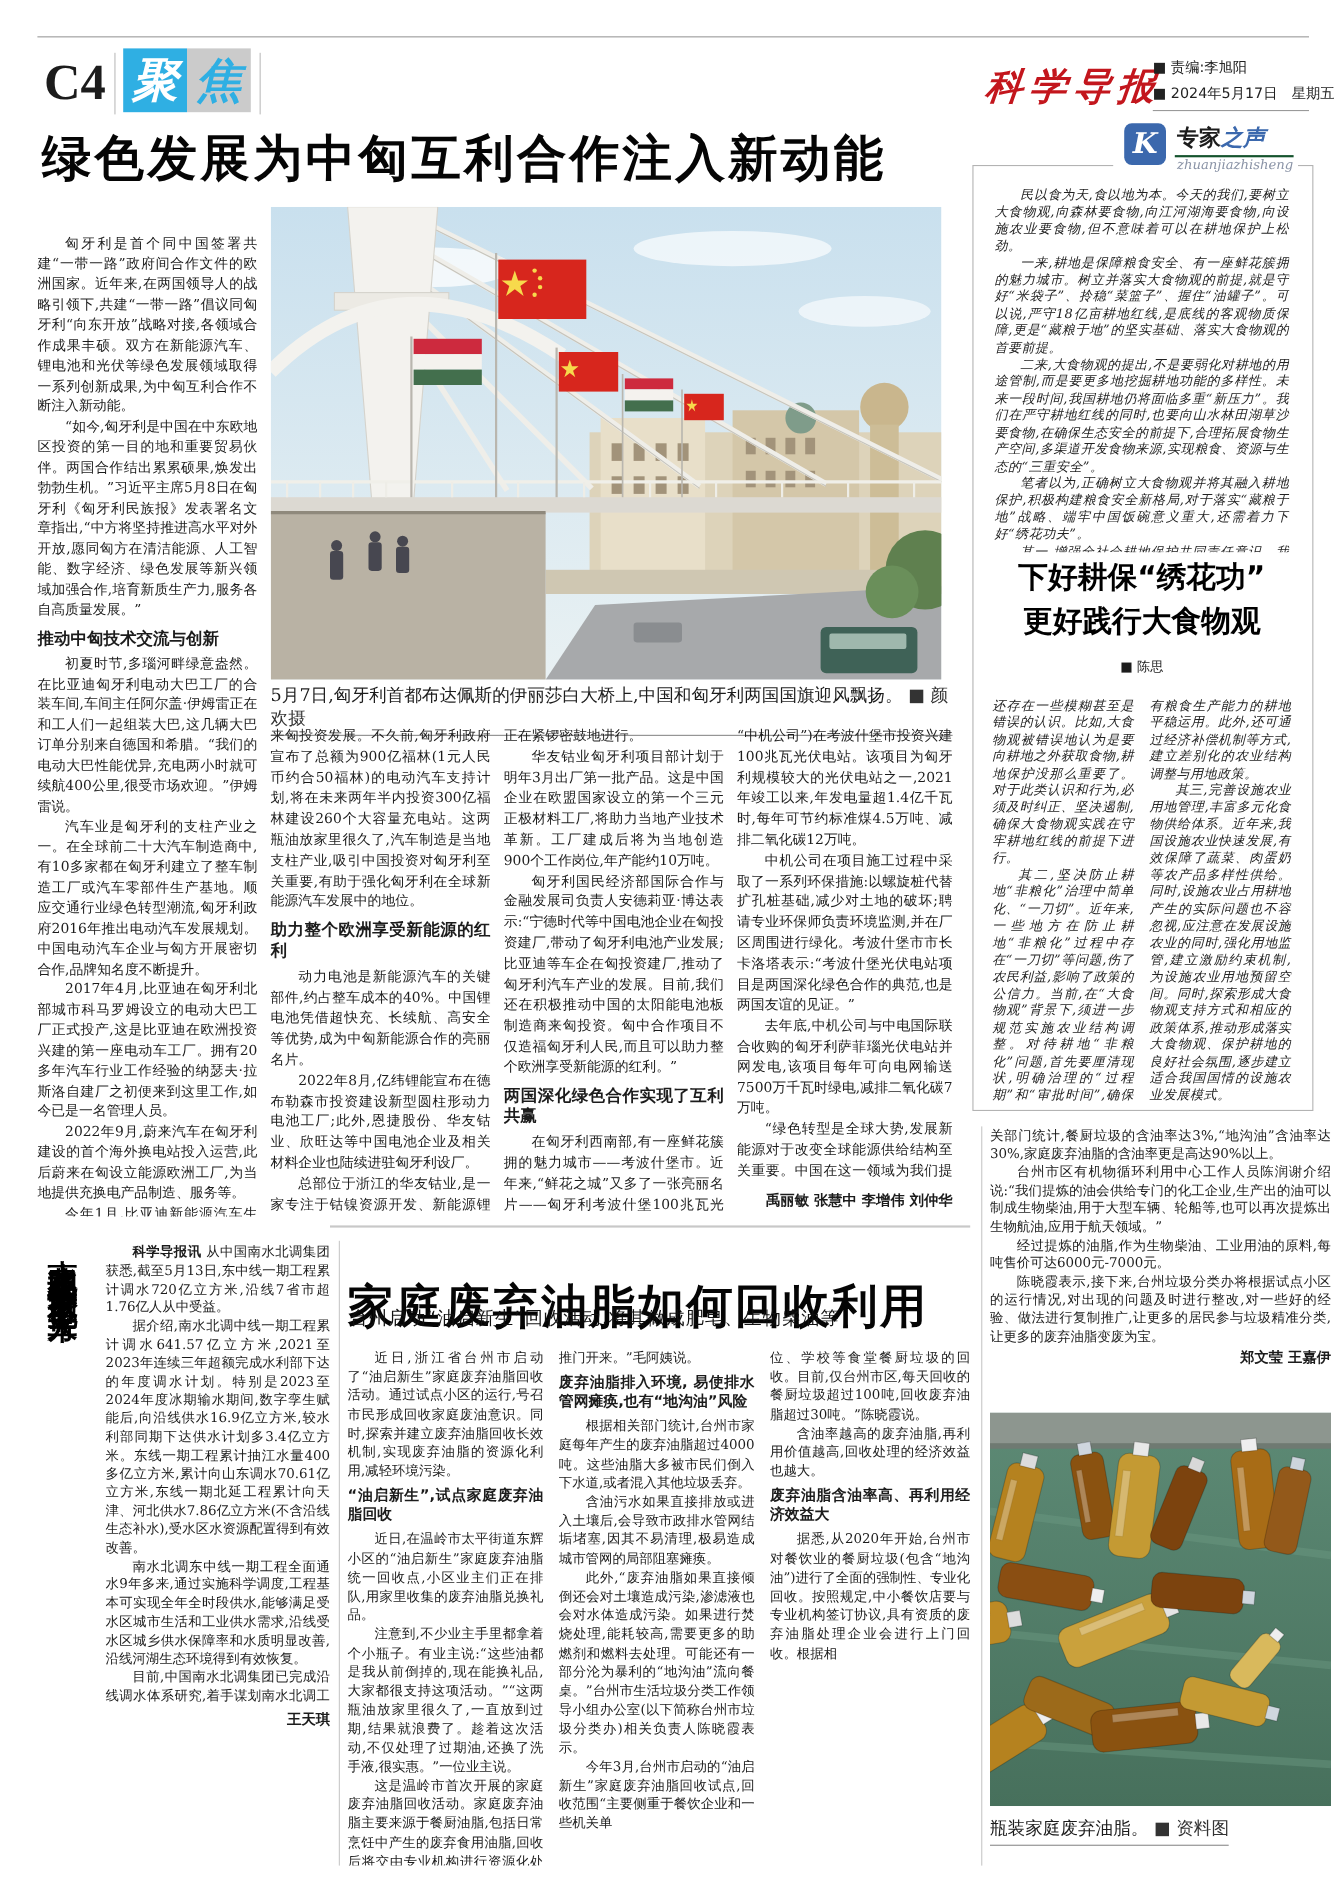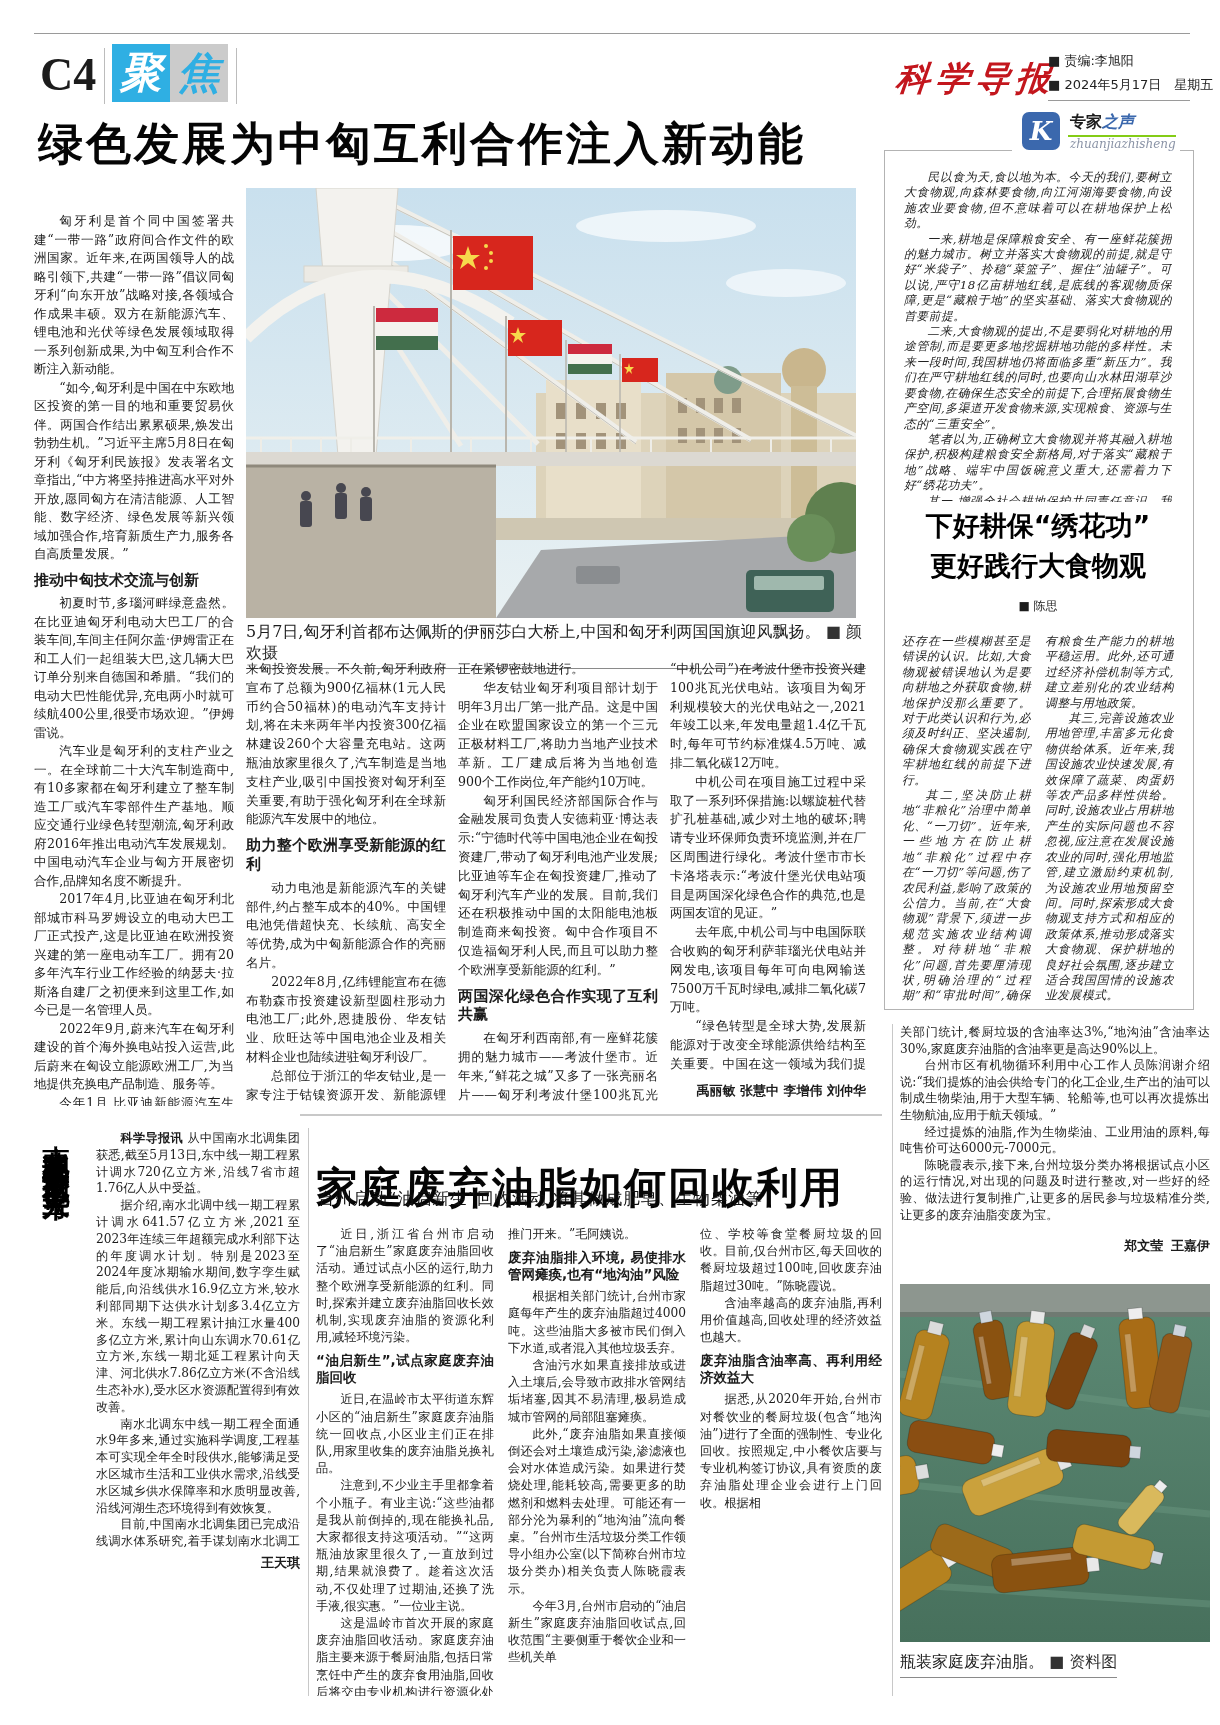--- a/index.html
+++ b/index.html
@@ -30,21 +30,21 @@
   
   .caption-row{position:absolute;font-size:16px;text-align:left;}
   .caption-row .cap-inner{display:inline-block;border-bottom:1px solid #8a8a8a;padding-bottom:4px;}
   .credit{color:#333;}
   
   .expert-box{position:absolute;left:884px;top:150px;width:308px;height:858px;border:1px solid #b3b3b3;}
   .expert-tag{position:absolute;left:1012px;top:110px;background:#fff;padding:2px 4px 2px 10px;display:flex;gap:8px;}
   .ktile{width:38px;height:38px;border-radius:7px;background:#3b68ad;color:#fff;display:flex;align-items:center;
          justify-content:center;font-family:"DejaVu Serif",serif;font-style:italic;font-weight:bold;font-size:26px;}
   .tag-text{display:flex;flex-direction:column;}
-  .tag-title{font-size:16px;font-weight:bold;border-bottom:2px solid #84cc16;padding:0 6px 2px 2px;white-space:nowrap;}
+  .tag-title{font-size:20px;font-weight:bold;border-bottom:2px solid #14532d;padding:0 6px 2px 2px;white-space:nowrap;}
   .tag-title .t2{color:#3b68ad;font-style:italic;}
   .tag-pinyin{font-size:12px;font-style:italic;color:#8a93a6;padding-left:2px;}
   .kai{font-style:italic;font-size:11.8px;line-height:15.4px;letter-spacing:.5px;text-align:justify;color:#222;}
   .kai p{margin:0;text-indent:2em;}
   .kai p.cont{text-indent:0;}
   .expert-intro{position:absolute;left:904px;top:170px;width:268px;height:332px;overflow:hidden;}
   .expert-headline{position:absolute;left:892px;top:506px;width:292px;text-align:center;font-size:27px;line-height:40px;
         font-weight:bold;font-family:"DejaVu Sans","Liberation Sans",sans-serif;color:#000;}
   .expert-byline{position:absolute;left:892px;top:598px;width:292px;text-align:center;font-size:12px;}
   .expert-cols{position:absolute;left:902px;top:634px;width:272px;height:372px;overflow:hidden;
@@ -298,21 +298,21 @@
     <p>南水北调东中线一期工程全面通水9年多来,通过实施科学调度,工程基本可实现全年全时段供水,能够满足受水区城市生活和工业供水需求,沿线受水区城乡供水保障率和水质明显改善,沿线河湖生态环境得到有效恢复。</p>
     <p>目前,中国南水北调集团已完成沿线调水体系研究,着手谋划南水北调工程运行与管理基地建设,基本完成东线一期北延工程规划研编,多轮次组织开展东线二期工程可研勘察设计等工作。</p>
 
   </div>
   <div class="byline water-byline">王天琪</div>
 
   <div class="oil-headline">家庭废弃油脂如何回收利用</div>
   <div class="oil-subhead">台州启动“油启新生”回收活动,将其做成肥皂、生物柴油等</div>
 
   <div class="ocol" style="left:316px;width:178px;">
-    <p>近日,浙江省台州市启动了“油启新生”家庭废弃油脂回收活动。通过试点小区的运行,助力整个欧洲享受新能源的红利。同时,探索并建立废弃油脂回收长效机制,实现废弃油脂的资源化利用,减轻环境污染。</p>
+    <p>近日,浙江省台州市启动了“油启新生”家庭废弃油脂回收活动。通过试点小区的运行,号召市民形成回收家庭废油意识。同时,探索并建立废弃油脂回收长效机制,实现废弃油脂的资源化利用,减轻环境污染。</p>
     <p class="osub">“油启新生”,试点家庭废弃油脂回收</p>
     <p>近日,在温岭市太平街道东辉小区的“油启新生”家庭废弃油脂统一回收点,小区业主们正在排队,用家里收集的废弃油脂兑换礼品。</p>
     <p>注意到,不少业主手里都拿着个小瓶子。有业主说:“这些油都是我从前倒掉的,现在能换礼品,大家都很支持这项活动。”“这两瓶油放家里很久了,一直放到过期,结果就浪费了。趁着这次活动,不仅处理了过期油,还换了洗手液,很实惠。”一位业主说。</p>
     <p>这是温岭市首次开展的家庭废弃油脂回收活动。家庭废弃油脂主要来源于餐厨油脂,包括日常烹饪中产生的废弃食用油脂,回收后将交由专业机构进行资源化处理。“希望今后这样的活动能常态化开展,活动的大门也会向更多居民</p>
   </div>
   <div class="ocol" style="left:508px;width:178px;">
     <p class="cont">推门开来。”毛阿姨说。</p>
     <p class="osub">废弃油脂排入环境, 易使排水管网瘫痪,也有“地沟油”风险</p>
     <p>根据相关部门统计,台州市家庭每年产生的废弃油脂超过4000吨。这些油脂大多被市民们倒入下水道,或者混入其他垃圾丢弃。</p>
     <p>含油污水如果直接排放或进入土壤后,会导致市政排水管网结垢堵塞,因其不易清理,极易造成城市管网的局部阻塞瘫痪。</p>
@@ -324,21 +324,21 @@
     <p>含油率越高的废弃油脂,再利用价值越高,回收处理的经济效益也越大。</p>
     <p class="osub">废弃油脂含油率高、再利用经济效益大</p>
     <p>据悉,从2020年开始,台州市对餐饮业的餐厨垃圾(包含“地沟油”)进行了全面的强制性、专业化回收。按照规定,中小餐饮店要与专业机构签订协议,具有资质的废弃油脂处理企业会进行上门回收。根据相</p>
   </div>
 
   <div class="rcol">
     <p class="cont">关部门统计,餐厨垃圾的含油率达3%,“地沟油”含油率达30%,家庭废弃油脂的含油率更是高达90%以上。</p>
     <p>台州市区有机物循环利用中心工作人员陈润谢介绍说:“我们提炼的油会供给专门的化工企业,生产出的油可以制成生物柴油,用于大型车辆、轮船等,也可以再次提炼出生物航油,应用于航天领域。”</p>
     <p>经过提炼的油脂,作为生物柴油、工业用油的原料,每吨售价可达6000元-7000元。</p>
     <p>陈晓霞表示,接下来,台州垃圾分类办将根据试点小区的运行情况,对出现的问题及时进行整改,对一些好的经验、做法进行复制推广,让更多的居民参与垃圾精准分类,让更多的废弃油脂变废为宝。</p>
-    <p class="byline" style="margin-top:16px;font-family:Liberation Mono, monospace;">郑文莹 王嘉伊</p>
+    <p class="byline" style="margin-top:4px;">郑文莹 王嘉伊</p>
   </div>
 
   <div class="photo-frame" style="left:900px;top:1284px;width:310px;height:358px;">
     <svg width="310" height="358" viewBox="0 0 310 358">
       <defs>
         <linearGradient id="floor" x1="0" y1="0" x2="0" y2="1">
           <stop offset="0" stop-color="#5d8a75"></stop>
             <stop offset="1" stop-color="#47705c"></stop>
         </linearGradient>
       </defs>

